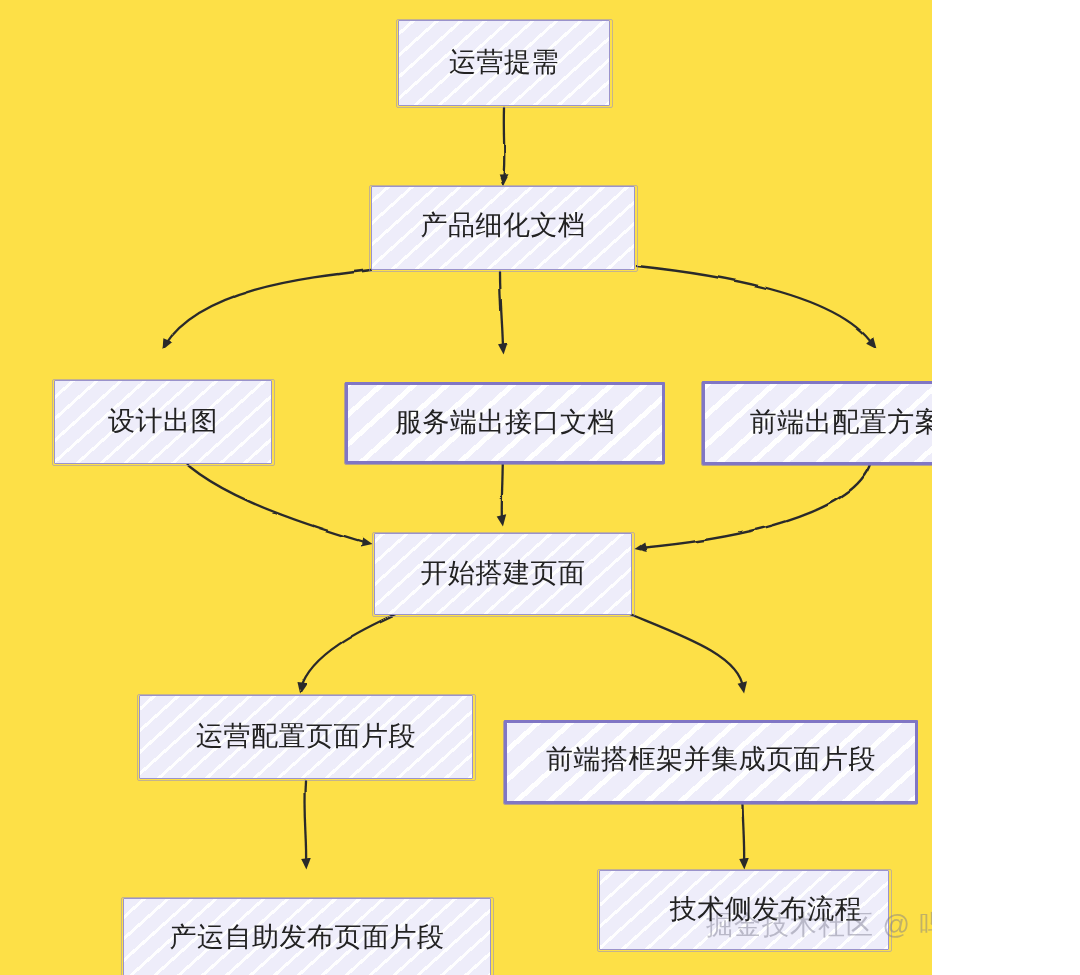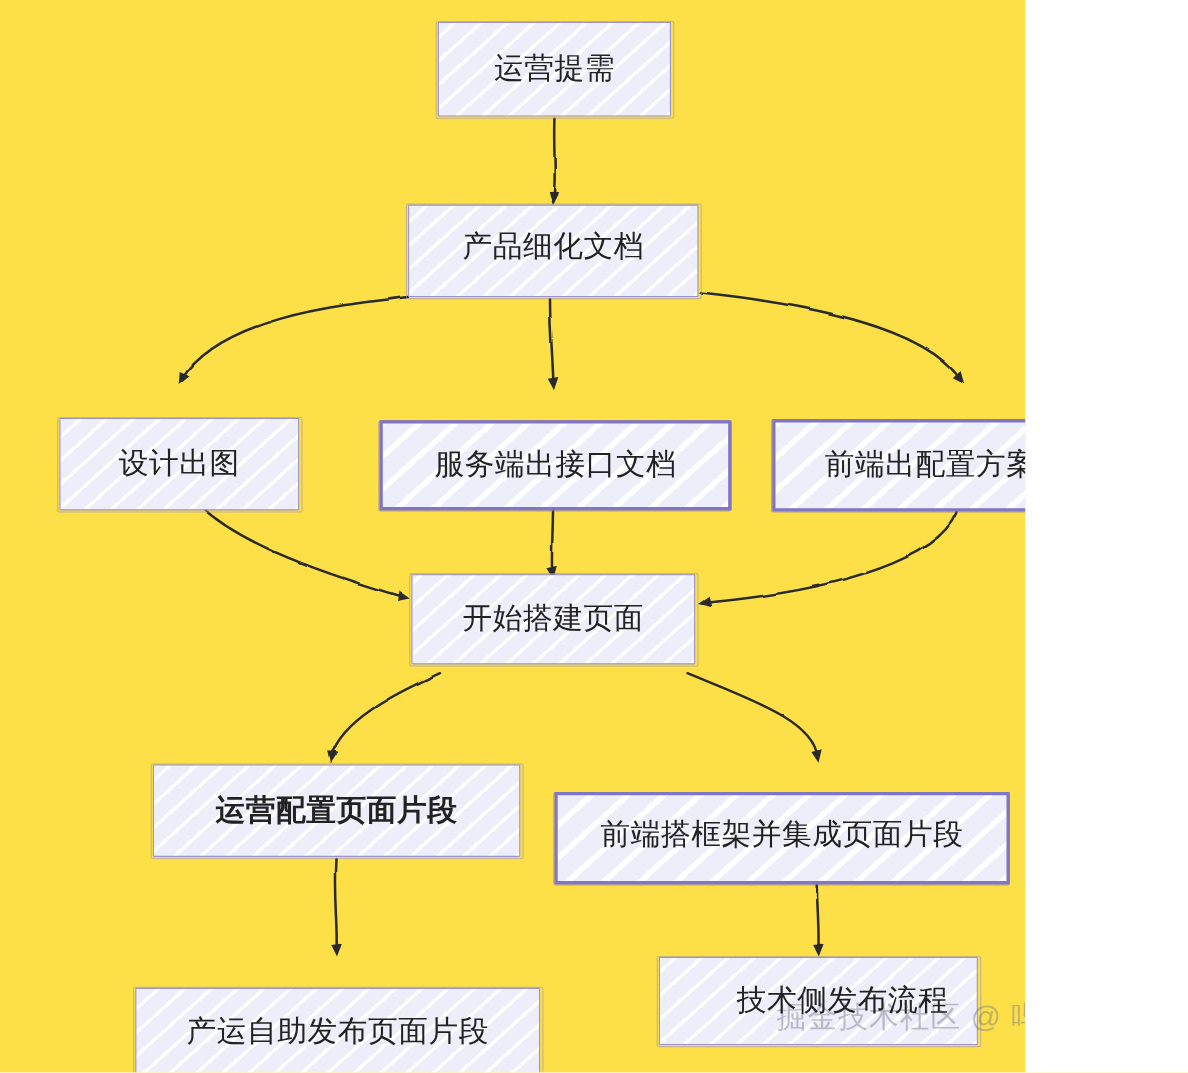--- a/index.html
+++ b/index.html
@@ -133,24 +133,24 @@
       </div>
       <div class="node" style="left: 54px; top: 336px; width: 218px; height: 84px; margin-top: 44px;">
         <span class="node-label">设计出图</span>
       </div>
       <div class="node thick" style="left: 345px; top: 358px; width: 320px; height: 82px;">
         <span class="node-label">服务端出接口文档</span>
       </div>
       <div class="node thick" style="left: 702px; top: 357px; width: 288px; height: 84px;">
         <span class="node-label">前端出配置方案</span>
       </div>
-      <div class="node" style="left: 374px; top: 522px; width: 258px; height: 82px;">
+      <div class="node" style="left: 374px; top: 533px; width: 258px; height: 82px;">
         <span class="node-label">开始搭建页面</span>
       </div>
-      <div class="node" style="left: 139px; top: 695px; width: 334px; height: 84px; font-weight: bold;">
+      <div class="node" style="left: 139px; top: 695px; width: 334px; height: 84px;">
         <span class="node-label">运营配置页面片段</span>
       </div>
       <div class="node thick" style="left: 504px; top: 696px; width: 414px; height: 84px; font-family: Liberation Mono, monospace;">
         <span class="node-label">前端搭框架并集成页面片段</span>
       </div>
       <div class="node" style="left: 123px; top: 870px; width: 368px; height: 80px; margin-top: 28px;">
         <span class="node-label">产运自助发布页面片段</span>
       </div>
       <div class="node" style="left: 599px; top: 870px; width: 290px; height: 80px; padding-left: 44px;">
         <span class="node-label">技术侧发布流程</span>

